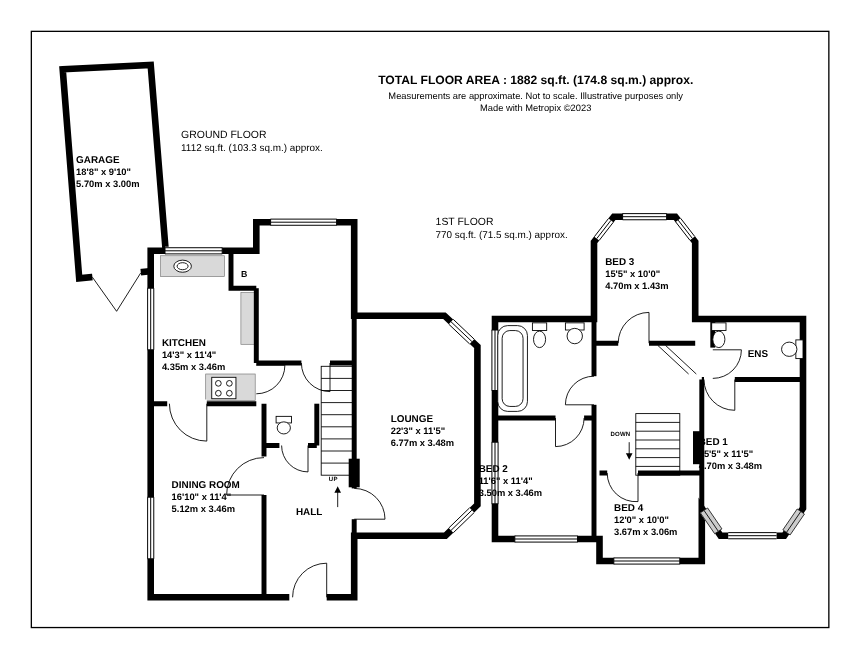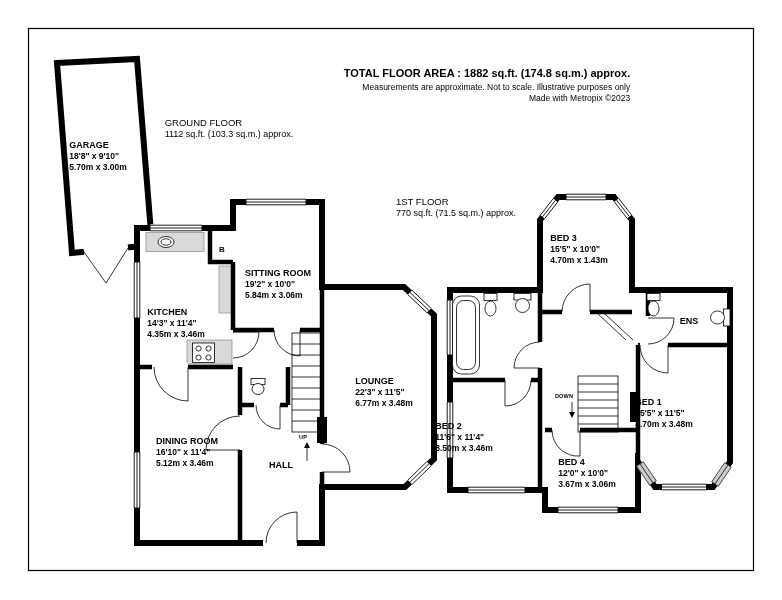--- a/index.html
+++ b/index.html
@@ -9,21 +9,21 @@
   .page svg{position:absolute;left:0;top:0}
   .lbl{position:absolute;transform:translate(-50%,-50%);text-align:left;
        white-space:nowrap;line-height:1.25;z-index:5}
   .rname{font-size:9px;font-weight:700}
   .rdim{font-size:8.5px;font-weight:700}
   .single{font-size:9px;font-weight:700}
   .tiny{font-size:5.5px;font-weight:700;letter-spacing:0.2px}
   .floorlbl .l1{font-size:9.5px;font-weight:400}
   .floorlbl .l2{font-size:9px;font-weight:400}
   .hdr{position:absolute;left:487px;top:67px;transform:translateX(-50%);
-       text-align:right;white-space:nowrap;z-index:5}
+       text-align:center;white-space:nowrap;z-index:5}
   .hdr .t{font-size:11px;font-weight:700;margin-bottom:3px}
   .hdr .s{font-size:8.5px;line-height:1.3}
   .w6f{stroke:#000;stroke-width:6;fill:#fff;stroke-linejoin:miter}
   .w4{stroke:#000;stroke-width:4.5;fill:none}
   .hair{stroke:#000;stroke-width:0.8;fill:none}
   .cut{stroke:#fff;stroke-width:7.5;fill:none}
   .cut8{stroke:#fff;stroke-width:8.5;fill:none}
   .winline{stroke:#000;stroke-width:0.9;fill:none}
   .gray{fill:#d9d9d9;stroke:#777;stroke-width:0.6}
   .grayw{fill:#cccccc;stroke:#000;stroke-width:0.7}
@@ -358,25 +358,20 @@
 <div class="lbl" style="left:98px;top:156px">
   <div class="rname">GARAGE</div>
   <div class="rdim">18'8" x 9'10"</div>
   <div class="rdim">5.70m  x 3.00m</div>
 </div>
 <div class="lbl" style="left:176px;top:323px">
   <div class="rname">KITCHEN</div>
   <div class="rdim">14'3" x 11'4"</div>
   <div class="rdim">4.35m x 3.46m</div>
 </div>
-<div class="lbl" style="left:278px;top:284px">
-  <div class="rname">SITTING ROOM</div>
-  <div class="rdim">19'2" x 10'0"</div>
-  <div class="rdim">5.84m x 3.06m</div>
-</div>
 <div class="lbl" style="left:384px;top:392px">
   <div class="rname">LOUNGE</div>
   <div class="rdim">22'3" x 11'5"</div>
   <div class="rdim">6.77m x 3.48m</div>
 </div>
 <div class="lbl" style="left:187px;top:452px">
   <div class="rname">DINING ROOM</div>
   <div class="rdim">16'10" x 11'4"</div>
   <div class="rdim">5.12m x 3.46m</div>
 </div>

